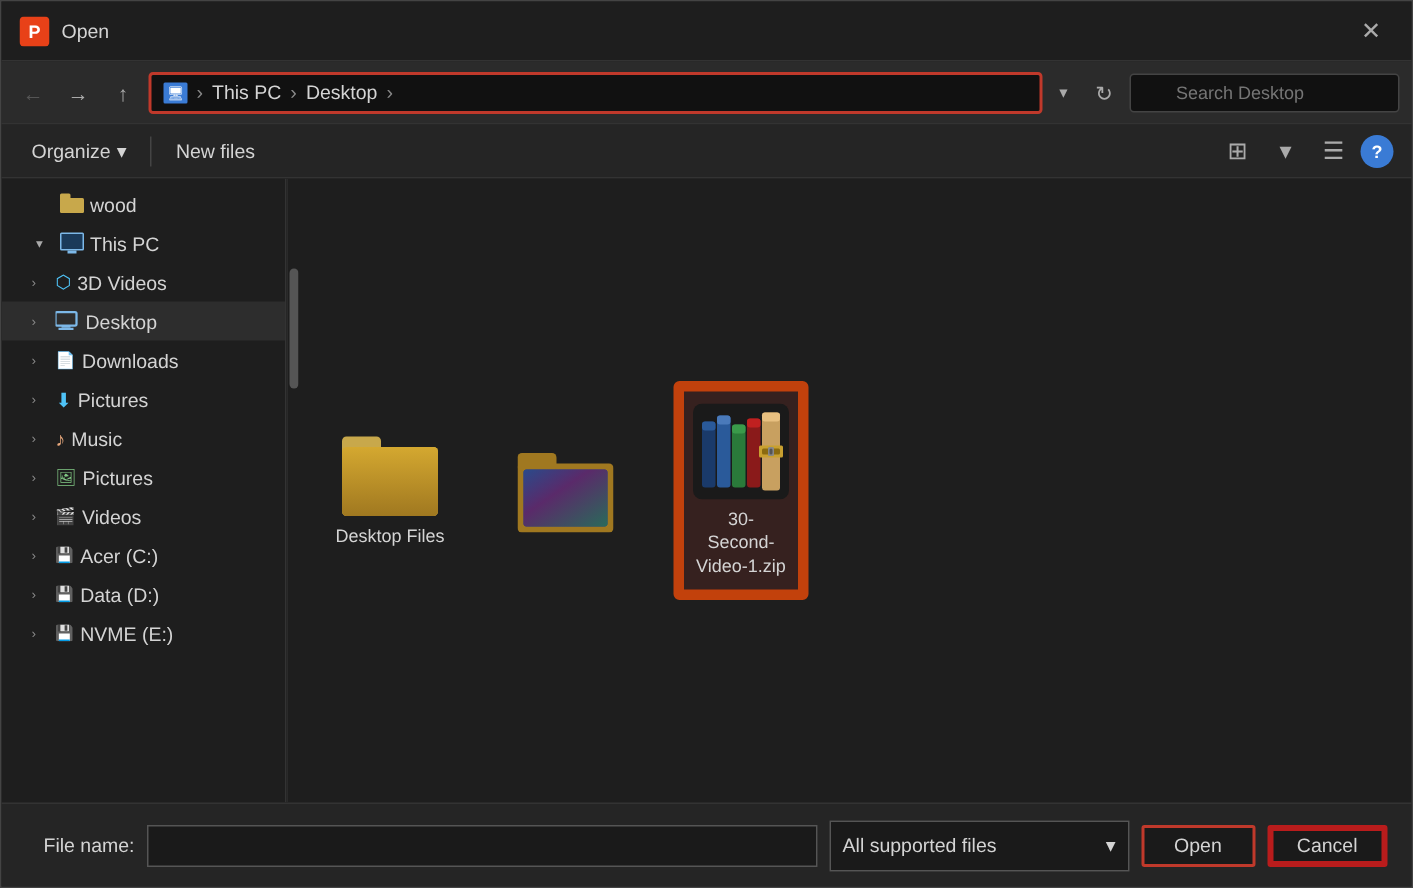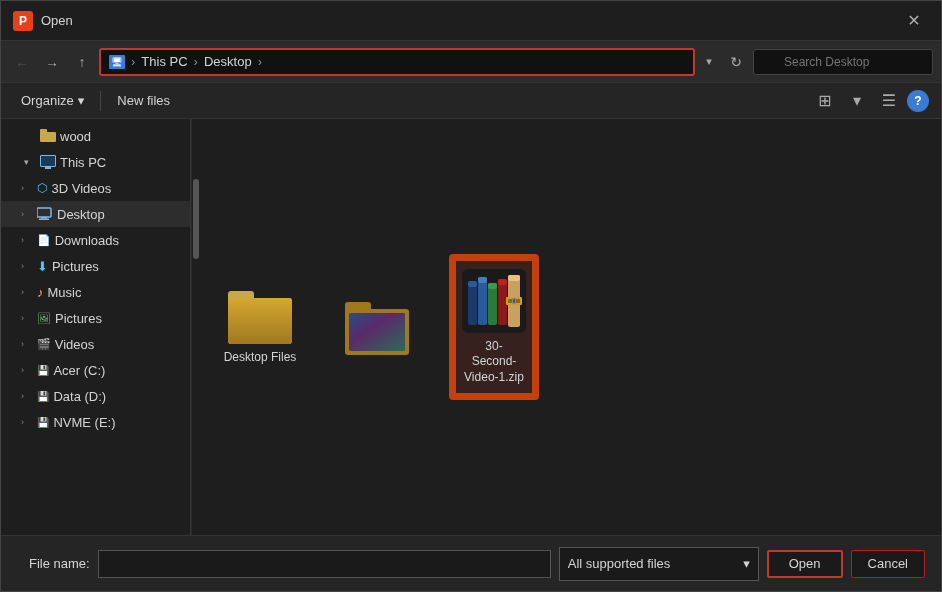--- a/index.html
+++ b/index.html
@@ -355,21 +355,21 @@
       border: 2px solid #c0392b;
       color: #d4d4d4;
       font-size: 13px;
       cursor: pointer;
       border-radius: 2px;
     }
     .cancel-btn {
       height: 28px;
       padding: 0 16px;
       background: #1a1a1a;
-      border: 1px solid #b91c1c;
+      border: 4px solid #b91c1c;
       color: #d4d4d4;
       font-size: 13px;
       cursor: pointer;
       border-radius: 2px;
     }
 
     
     .monitor-icon {
       display: inline-block;
       width: 16px;

